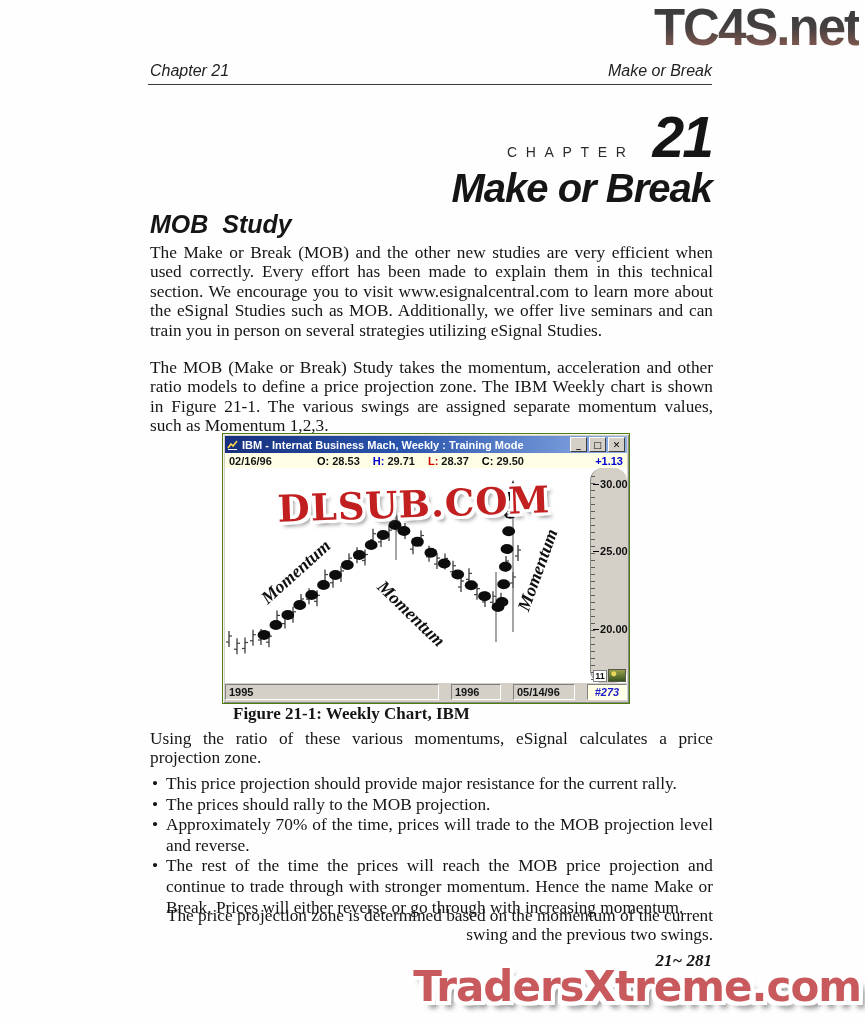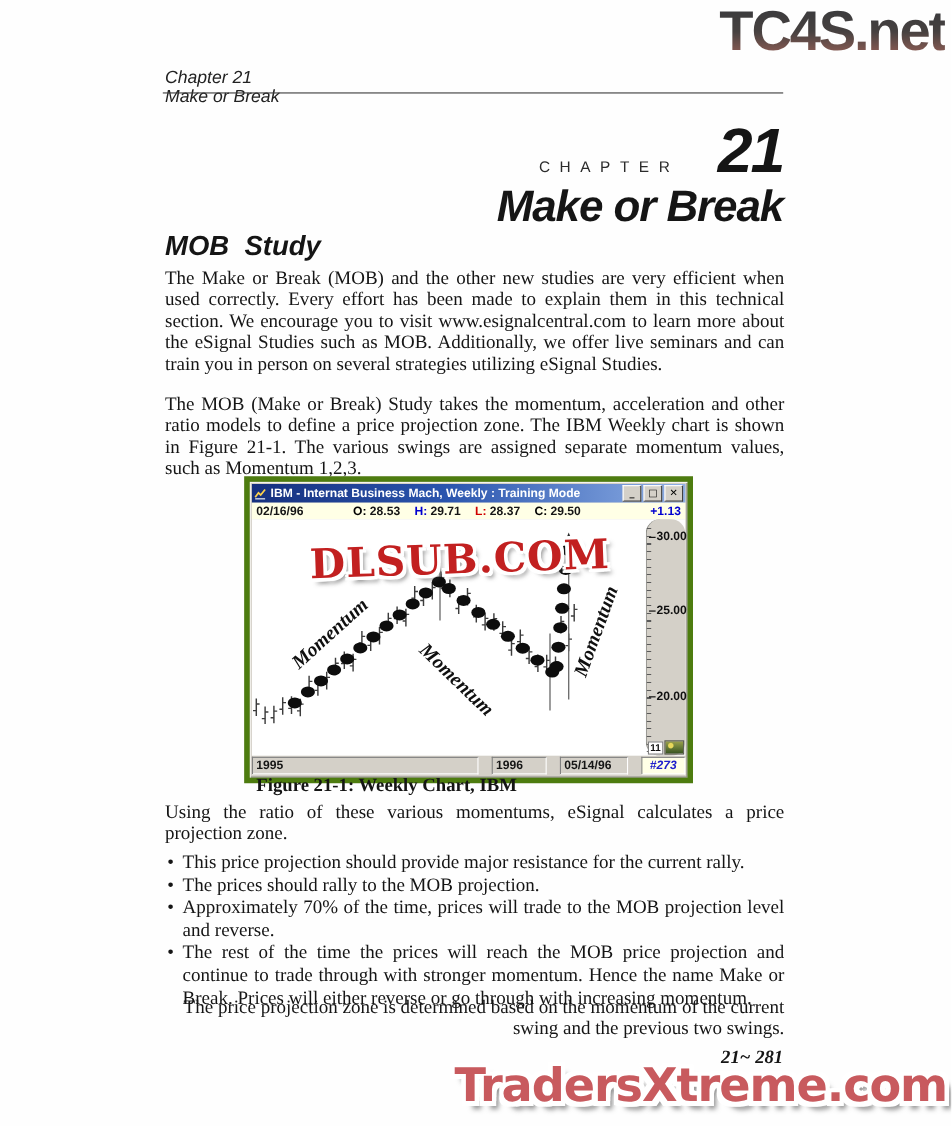--- a/index.html
+++ b/index.html
@@ -8,26 +8,26 @@
 
   
   .tc4s{position:absolute;top:-2px;right:6px;font-family:"Liberation Sans",sans-serif;
         font-weight:bold;font-size:51px;letter-spacing:-2px;
         background:linear-gradient(180deg,#3b3b3d 18%,#464140 52%,#8e5d55 88%);
         -webkit-background-clip:text;background-clip:text;color:transparent;}
 
   
   .runhead{position:absolute;top:62px;left:150px;width:562px;display:flex;
            justify-content:space-between;font-family:"Liberation Sans",sans-serif;
-           font-style:italic;font-size:16px;color:#222;flex-direction:column;}
+           font-style:italic;font-size:16px;color:#222;}
   .rule{position:absolute;top:84px;left:148px;width:564px;height:1px;background:#3a3a3a;}
 
   
   .chaprow{position:absolute;top:112px;left:150px;width:562px;display:flex;
-           justify-content:flex-end;align-items:baseline;gap:35px;}
+           justify-content:flex-end;align-items:baseline;gap:18px;}
   .chapword{font-family:"Liberation Sans",sans-serif;font-size:14px;letter-spacing:0.62em;color:#2b2b2b;}
   .chapnum{font-family:"Liberation Sans",sans-serif;font-weight:bold;font-style:italic;
            font-size:57px;line-height:50px;letter-spacing:-2px;}
   .chaptitle{position:absolute;top:166px;left:150px;width:562px;text-align:right;
            font-family:"Liberation Sans",sans-serif;font-weight:bold;font-style:italic;
            font-size:40px;letter-spacing:-1px;}
 
   .mobhead{position:absolute;top:210px;left:150px;font-family:"Liberation Sans",sans-serif;
            font-weight:bold;font-style:italic;font-size:25px;word-spacing:7px;letter-spacing:0px;}
 
@@ -52,21 +52,21 @@
            font-weight:bold;font-size:42px;letter-spacing:-1px;color:#c85a5e;
            text-shadow:
             -4px -4px 0 #fff,0 -4px 0 #fff,4px -4px 0 #fff,-4px 0 0 #fff,4px 0 0 #fff,
             -4px 4px 0 #fff,0 4px 0 #fff,4px 4px 0 #fff,
             -3px -3px 0 #fff,3px -3px 0 #fff,-3px 3px 0 #fff,3px 3px 0 #fff,
             -2px -2px 0 #fff,2px -2px 0 #fff,-2px 2px 0 #fff,2px 2px 0 #fff,
             6px 7px 5px rgba(70,70,70,.6);}
 
   
   .window{position:absolute;top:433px;left:222px;width:408px;background:#d4d0c8;
-          border:5px solid #4d7c0f;padding:2px;box-sizing:border-box;
+          border:1px solid #4d7c0f;padding:2px;box-sizing:border-box;
           box-shadow:inset 1px 1px 0 #f5f4f0, inset -1px -1px 0 #8a8a84;
           font-family:"Liberation Sans",sans-serif;}
   .titlebar{height:17px;display:flex;align-items:center;gap:3px;padding:0 2px;
           background:linear-gradient(90deg,#16307e 0%,#2a55ae 45%,#8fb0e6 100%);
           color:#fff;font-weight:bold;font-size:11px;white-space:nowrap;overflow:hidden;}
   .winbtns{margin-left:auto;display:flex;gap:2px;}
   .winbtn{width:15px;height:13px;background:#d4d0c8;border:1px solid;
           border-color:#fff #404040 #404040 #fff;display:flex;align-items:center;
           justify-content:center;font:bold 9px "DejaVu Sans",sans-serif;color:#000;}
   .quoterow{height:15px;background:#ffffe6;display:flex;align-items:center;

